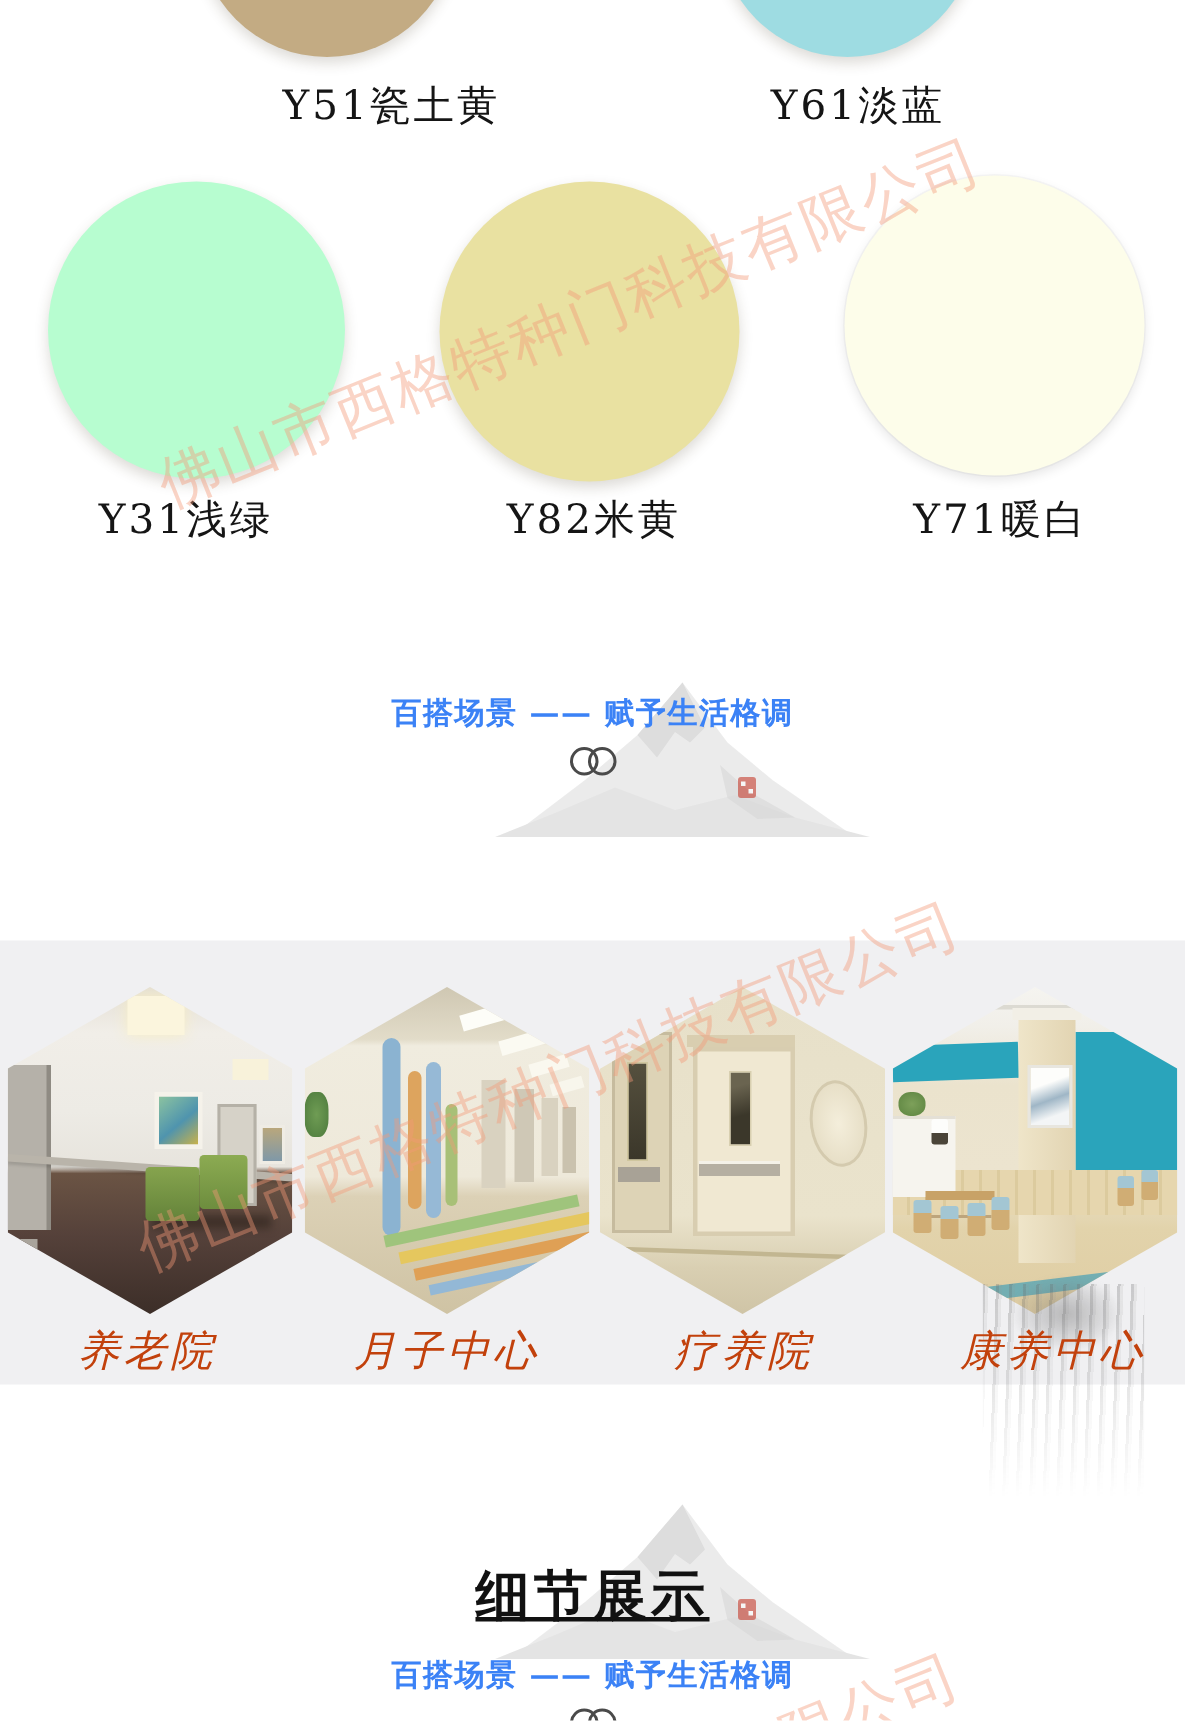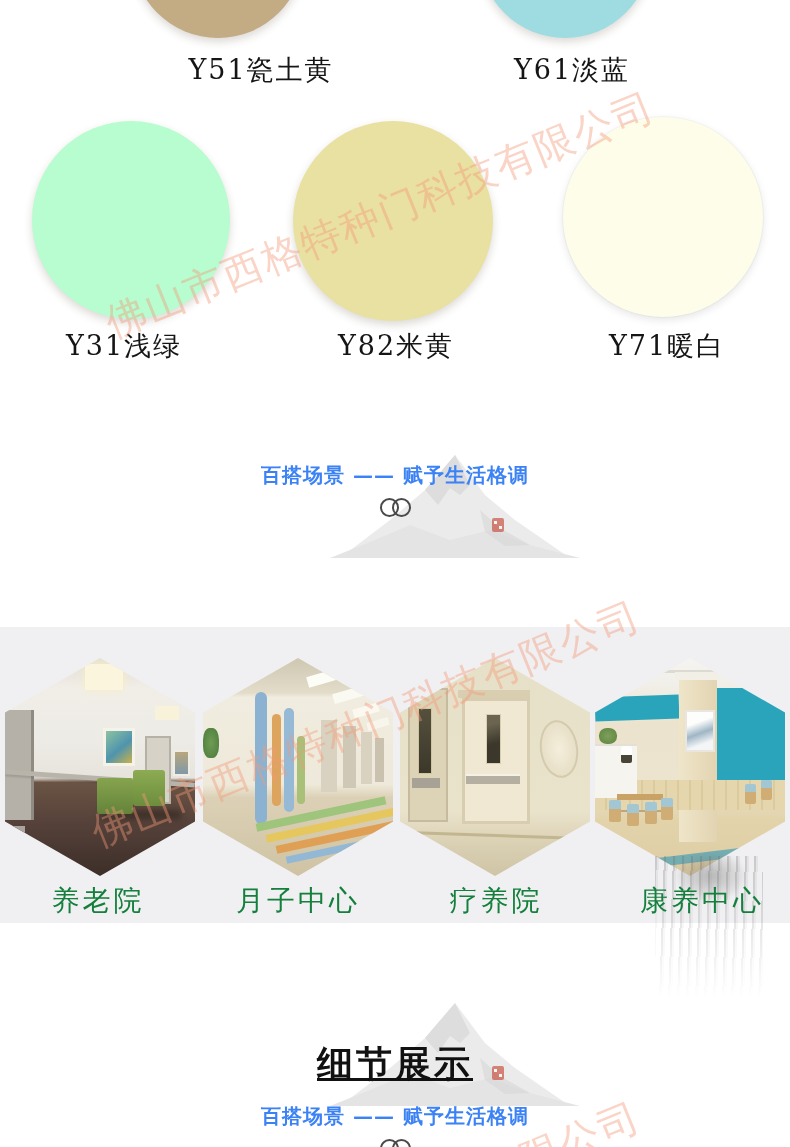--- a/index.html
+++ b/index.html
@@ -31,21 +31,21 @@
   .rings span{display:inline-block;width:15px;height:15px;border:2px solid #4a4a4a;border-radius:50%;
               vertical-align:middle;}
   .rings span + span{margin-left:-7px;}
 
   
   .scene-band{position:absolute;left:0;top:627px;width:790px;height:296px;background:#f0f0f2;z-index:1;}
   .hex{position:absolute;top:658px;width:190px;height:218px;z-index:2;
        clip-path:polygon(50% 0,100% 25%,100% 75%,50% 100%,0 75%,0 25%);overflow:hidden;}
   .hp{position:relative;width:100%;height:100%;}
   .scene-label{position:absolute;top:882px;width:180px;text-align:center;font-size:28px;
-               letter-spacing:3px;color:#15803d;font-weight:500;z-index:4;transform:translateX(-50%);}
+               letter-spacing:3px;color:#c2410c;font-weight:500;z-index:4;transform:translateX(-50%);font-style:italic;}
 
   
   .ink-streak{position:absolute;left:655px;top:856px;width:108px;height:142px;z-index:3;
       background:repeating-linear-gradient(92deg,rgba(110,110,110,.30) 0 2px,rgba(150,150,150,.14) 2px 4px,rgba(0,0,0,0) 4px 9px);
       -webkit-mask-image:linear-gradient(180deg,#000 0%,rgba(0,0,0,.55) 50%,rgba(0,0,0,0) 100%);
       mask-image:linear-gradient(180deg,#000 0%,rgba(0,0,0,.55) 50%,rgba(0,0,0,0) 100%);}
   .ink-blob{position:absolute;left:676px;top:852px;width:70px;height:48px;z-index:3;border-radius:50%;
       background:radial-gradient(ellipse at center,rgba(90,90,90,.38),rgba(120,120,120,.12) 60%,rgba(0,0,0,0) 75%);
       filter:blur(2px);}
 </style>

